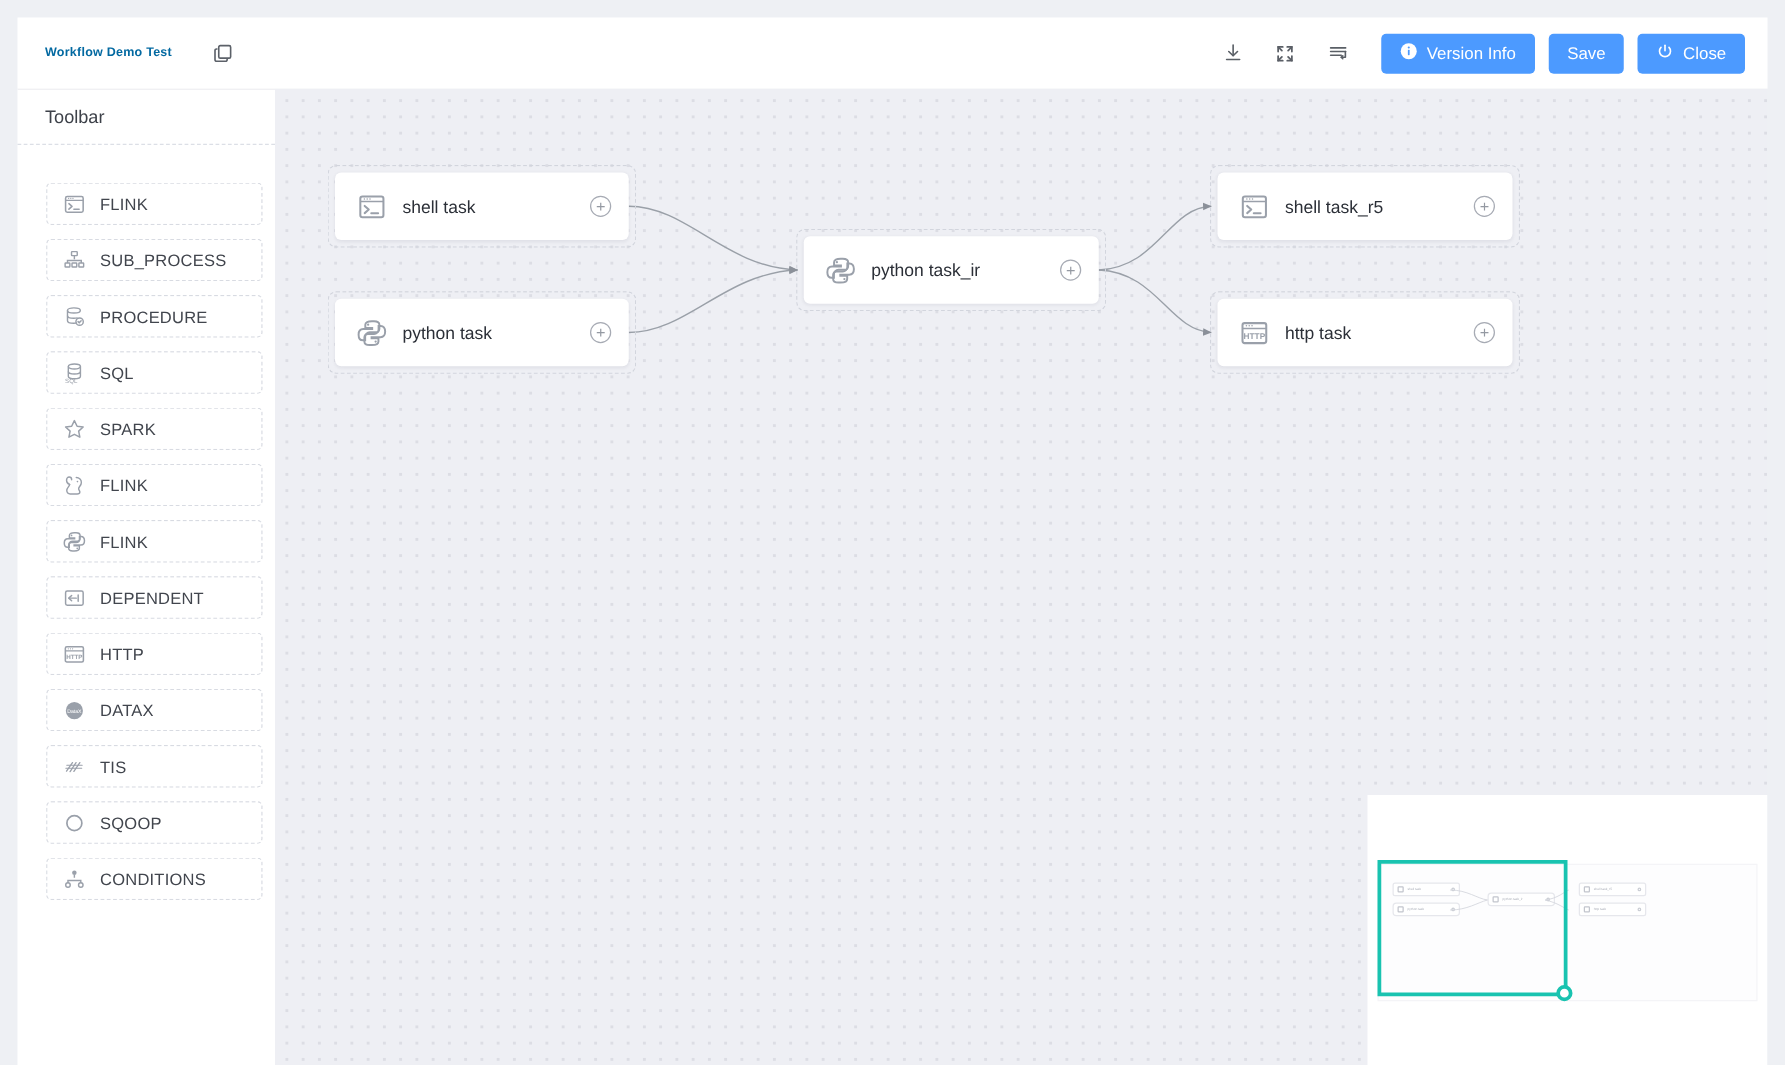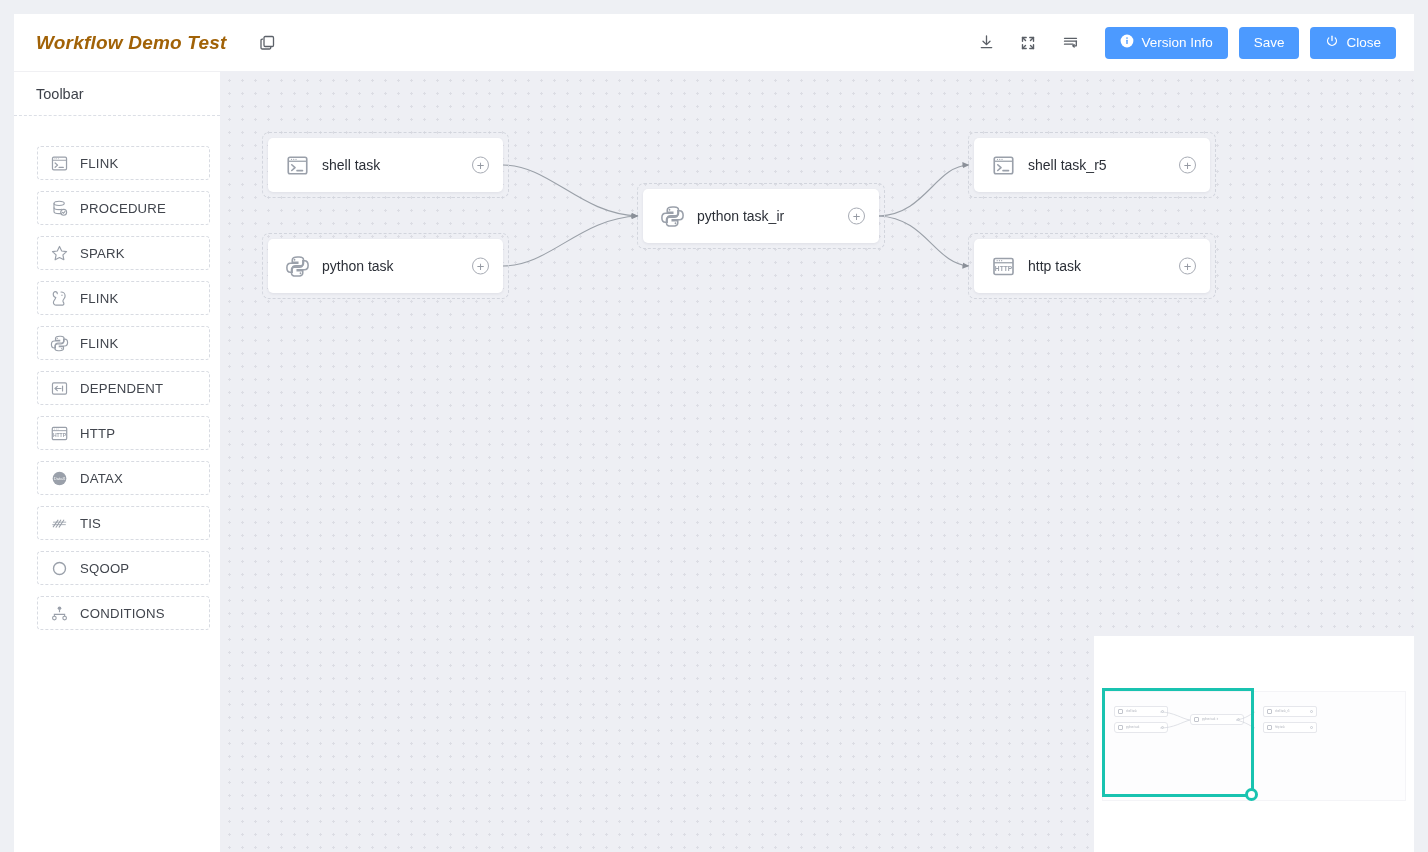--- a/index.html
+++ b/index.html
@@ -15,23 +15,22 @@
     display: flex; flex-direction: column;
   }
   
   .header {
     height: 57px; background: #ffffff;
     display: flex; align-items: center;
     padding: 0 18px 0 22px;
     flex: 0 0 57px;
   }
   .title {
-    font-size: 19px; font-weight: bold; color: #a16207;
+    font-size: 10px; font-weight: bold; color: #0369a1;
     letter-spacing: .2px;
-    font-style: italic;
   }
   .copy-icon {
     margin-left: 30px; width: 22px; height: 22px;
     display: flex; align-items: center; justify-content: center;
     cursor: pointer;
   }
   .header-spacer { flex: 1; }
   .icon-btn {
     width: 34px; height: 30px; margin-left: 8px;
     display: flex; align-items: center; justify-content: center;
@@ -246,28 +245,51 @@
                 <circle cx="8.8" cy="5" r=".5" fill="#9aa0aa" stroke="none"></circle>
                 <path d="M5.4 9.4l2.6 2.3-2.6 2.3" stroke-linecap="round" stroke-linejoin="round"></path>
                 <path d="M9.6 14.1h4.4" stroke-linecap="round"></path>
               </svg>
             </span>
             <span class="tool-label">FLINK</span>
           </div>
           <div class="tool-item">
             <span class="tool-icon">
               <svg width="19" height="19" viewBox="0 0 20 20" fill="none" stroke="#9aa0aa" stroke-width="1.2">
+                <rect x="7.6" y="2.4" width="4.8" height="3.4" rx=".5"></rect>
+                <path d="M10 5.8v3M4.2 12V9.9h11.6V12"></path>
+                <rect x="2.2" y="12" width="4" height="3.4" rx=".5"></rect>
+                <rect x="8" y="12" width="4" height="3.4" rx=".5"></rect>
+                <rect x="13.8" y="12" width="4" height="3.4" rx=".5"></rect>
+              </svg>
+            </span>
+            <span class="tool-label">SUB_PROCESS</span>
+          </div>
+          <div class="tool-item">
+            <span class="tool-icon">
+              <svg width="19" height="19" viewBox="0 0 20 20" fill="none" stroke="#9aa0aa" stroke-width="1.2">
                 <ellipse cx="9.6" cy="4.6" rx="5.4" ry="2.2"></ellipse>
                 <path d="M4.2 4.6v8.6c0 1.2 2.4 2.2 5.4 2.2 1 0 1.9-.1 2.7-.3"></path>
                 <path d="M4.2 9c0 1.2 2.4 2.2 5.4 2.2 1.2 0 2.3-.2 3.2-.4"></path>
                 <circle cx="14.4" cy="14" r="3.1"></circle>
                 <path d="M13.1 14l1 1 1.6-1.8" stroke-linecap="round"></path>
               </svg>
             </span>
             <span class="tool-label">PROCEDURE</span>
+          </div>
+          <div class="tool-item">
+            <span class="tool-icon">
+              <svg width="19" height="19" viewBox="0 0 20 20" fill="none" stroke="#9aa0aa" stroke-width="1.2">
+                <ellipse cx="10" cy="4.4" rx="5.1" ry="2.1"></ellipse>
+                <path d="M4.9 4.4v8.2c0 1.2 2.3 2.1 5.1 2.1s5.1-.9 5.1-2.1V4.4"></path>
+                <path d="M4.9 8.6c0 1.2 2.3 2.1 5.1 2.1s5.1-.9 5.1-2.1"></path>
+                <text x="2.2" y="18.4" font-size="5.2" fill="#9aa0aa" stroke="none" font-family="Liberation Sans, sans-serif">SQL</text>
+              </svg>
+            </span>
+            <span class="tool-label">SQL</span>
           </div>
           <div class="tool-item">
             <span class="tool-icon">
               <svg width="19" height="19" viewBox="0 0 20 20" fill="none" stroke="#9aa0aa" stroke-width="1.25" stroke-linejoin="round">
                 <path d="M10 2.6l2.3 4.8 5.1.6-3.8 3.5 1 5.1L10 14.2l-4.6 2.4 1-5.1L2.6 8l5.1-.6z"></path>
               </svg>
             </span>
             <span class="tool-label">SPARK</span>
           </div>
           <div class="tool-item">

